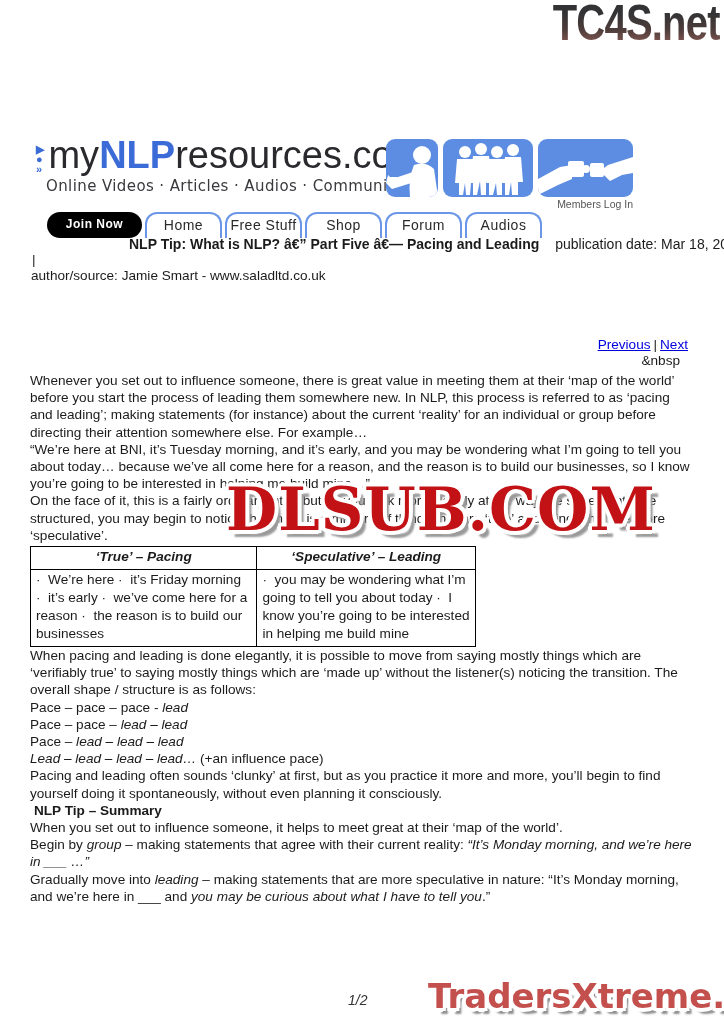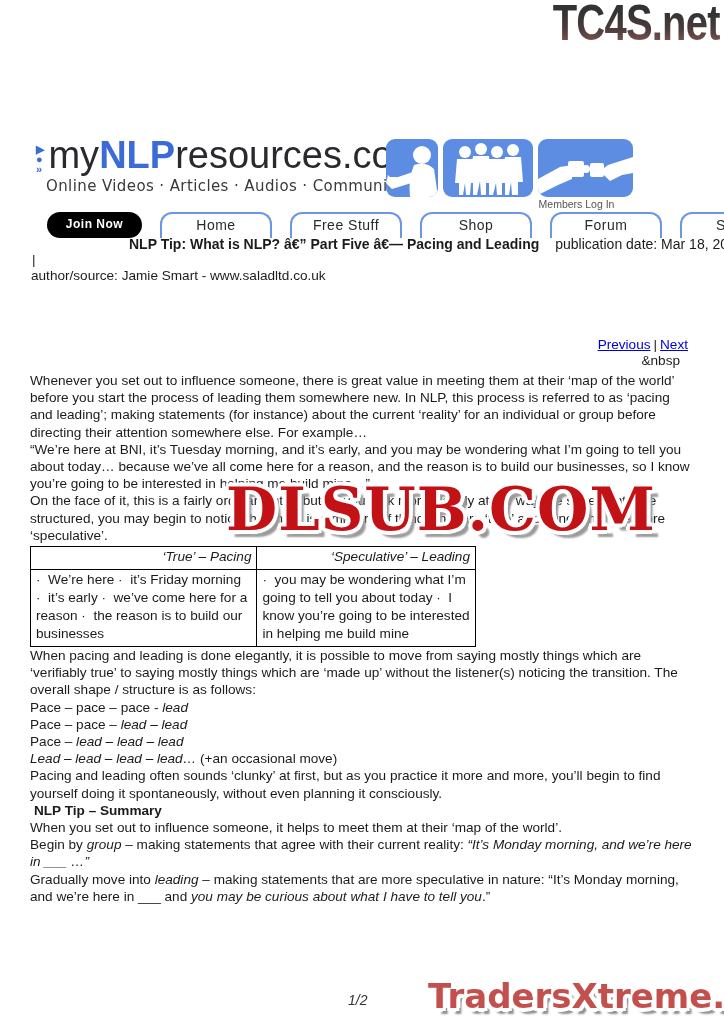--- a/index.html
+++ b/index.html
@@ -28,31 +28,31 @@
   .wordmark { font-family:Liberation Sans, sans-serif; font-size:38px; line-height:33px; color:#2a2a2e; letter-spacing:0px; }
   .wordmark .nlp { color:#3b6bd6; font-weight:bold; }
   .tagline { font-family:"DejaVu Sans", sans-serif; font-size:15px; line-height:19px; color:#3a3a3e; letter-spacing:0.4px; margin:3px 0 0 10px; }
 
   
   .tile { position:absolute; top:139px; height:58px; background:#5d8de2; border-radius:9px; overflow:hidden; }
   .tile svg { width:100%; height:100%; display:block; }
   .tile-1 { left:386px; width:52px; }
   .tile-2 { left:443px; width:90px; }
   .tile-3 { left:538px; width:95px; }
-  .members { position:absolute; left:520px; top:198px; width:113px; text-align:center; font-size:10.5px; line-height:12px; color:#555; }
+  .members { position:absolute; left:520px; top:198px; width:113px; text-align:right; font-size:10.5px; line-height:12px; color:#555; }
 
   
   .nav { position:absolute; left:47px; top:212px; display:flex; height:26px; }
   .join {
     width:95px; background:#000; color:#fff; border-radius:13px;
     font-weight:bold; font-size:12px; letter-spacing:0.5px;
     display:flex; align-items:center; justify-content:center; z-index:2; cursor:pointer;
   }
   .tab {
-    width:112px; margin-left:18px; background:#fff; color:#2a2a2a;
+    width:77px; margin-left:3px; background:#fff; color:#2a2a2a;
     border:2px solid #6b96e8; border-bottom:none; border-radius:12px 12px 0 0;
     display:flex; align-items:center; justify-content:center;
     font-size:14px; letter-spacing:0.5px; cursor:pointer;
   }
 
   
   .title-line { position:absolute; left:100px; top:236px; font-size:14px; line-height:16px; white-space:nowrap;padding-left:29px; }
   .title-line .t { font-weight:bold; }
   .title-line .d { margin-left:16px; font-weight:normal; }
   .pipe-line { position:absolute; left:32px; top:251px; }
@@ -62,21 +62,21 @@
   .prevnext a { color:#0000dd; text-decoration:underline; cursor:pointer; }
   .prevnext .sep { color:#1b1b1b; margin:0 3px; }
   .nbspline { position:absolute; top:352px; right:44px; }
 
   
   .article { position:absolute; left:30px; top:372px; width:664px; }
   .article p { margin:0; }
 
   table.pl { border-collapse:collapse; margin-top:2px; width:446px; }
   table.pl th, table.pl td { border:1.5px solid #000; padding:1px 5px 3px 5px; vertical-align:top; font-size:13.6px; line-height:18px; }
-  table.pl th { font-style:italic; font-weight:normal; text-align:right; }
+  table.pl th { font-style:italic; font-weight:bold; text-align:center; }
   .after-table { margin-top:26px; }
   .summary-h { font-weight:bold; padding-left:4px; }
 
   
   .dlsub {
     position:absolute; left:226px; top:487px; z-index:5;
     font-family:"DejaVu Serif", serif; font-weight:bold;
     font-size:59px; line-height:46px; letter-spacing:1px;
     color:#c31216;
     text-shadow:
@@ -147,21 +147,21 @@
   </svg>
 </div>
 <div class="members">Members Log In</div>
 
 <div class="nav">
   <div class="join">Join Now</div>
   <div class="tab">Home</div>
   <div class="tab">Free Stuff</div>
   <div class="tab">Shop</div>
   <div class="tab">Forum</div>
-  <div class="tab">Smart</div>
+  <div class="tab">Audios</div>
 </div>
 
 <div class="title-line">
   <span class="t">NLP Tip: What is NLP? â€” Part Five â€— Pacing and Leading</span><span class="d">publication date: Mar 18, 2008</span>
 </div>
 <div class="pipe-line">|</div>
 <div class="author-line">author/source: Jamie Smart - www.saladltd.co.uk</div>
 
 <div class="prevnext">
   <a>Previous</a><span class="sep">|</span><a>Next</a>
@@ -183,24 +183,24 @@
       <td>·&nbsp;&nbsp;We’re here ·&nbsp;&nbsp;it’s Friday morning ·&nbsp;&nbsp;it’s early ·&nbsp;&nbsp;we’ve come here for a reason ·&nbsp;&nbsp;the reason is to build our businesses</td>
       <td>·&nbsp;&nbsp;you may be wondering what I’m going to tell you about today ·&nbsp;&nbsp;I know you’re going to be interested in helping me build mine</td>
     </tr>
   </tbody>
     </table>
 
   <p class="after-table">When pacing and leading is done elegantly, it is possible to move from saying mostly things which are ‘verifiably true’ to saying mostly things which are ‘made up’ without the listener(s) noticing the transition. The overall shape / structure is as follows:</p>
   <p><span>Pace – pace – pace - </span><i>lead</i></p>
   <p><span>Pace – pace – </span><i>lead – lead</i></p>
   <p><span>Pace – </span><i>lead – lead – lead</i></p>
-  <p><i>Lead – lead – lead – lead…</i><span> (+an occasional move)</span></p>
+  <p><i>Lead – lead – lead – lead…</i><span> (+an influence pace)</span></p>
   <p>Pacing and leading often sounds ‘clunky’ at first, but as you practice it more and more, you’ll begin to find yourself doing it spontaneously, without even planning it consciously.</p>
   <p class="summary-h">NLP Tip – Summary</p>
-  <p>When you set out to influence someone, it helps to meet them at their ‘map of the world’.</p>
+  <p>When you set out to influence someone, it helps to meet great at their ‘map of the world’.</p>
   <p><span>Begin by </span><i>group</i><span> – making statements that agree with their current reality: </span><i>“It’s Monday morning, and we’re here in ___ …”</i></p>
   <p><span>Gradually move into </span><i>leading</i><span> – making statements that are more speculative in nature: “It’s Monday morning, and we’re here in ___ and </span><i>you may be curious about what I have to tell you</i><span>.”</span></p>
 </div>
 
 <div class="dlsub">DLSUB.COM</div>
 
 <div class="pageno">1/2</div>
 <div class="traders">TradersXtreme.com</div>
 
 </body></html>

